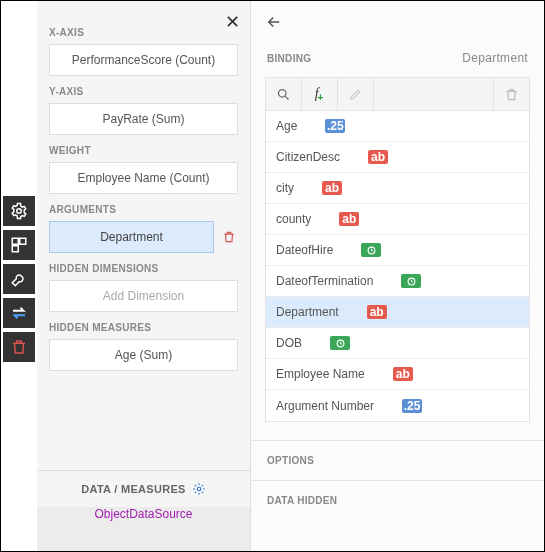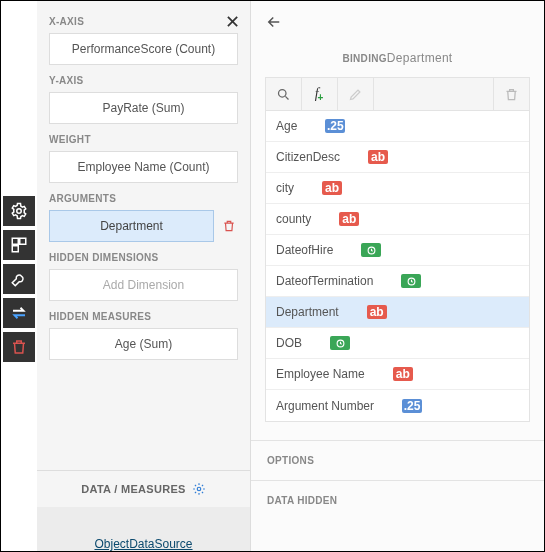--- a/index.html
+++ b/index.html
@@ -6,36 +6,36 @@
   body { font-family: "Segoe UI", Tahoma, sans-serif; font-size: 12px; color: #333; background: #fff; }
   .canvas { width: 545px; height: 552px; border: 1px solid #000; background: #fff; position: relative; overflow: hidden; display: flex; }
   .railbar { width: 36px; background: #fff; display: flex; flex-direction: column; align-items: center; padding-top: 195px; gap: 4px; }
   .railbar .ritem { width: 32px; height: 30px; display: flex; align-items: center; justify-content: center; color: #fff; background: #333; cursor: pointer; }
   .railbar .ritem.trash { color: #d9534f; background: #333; }
   .railbar svg { width: 18px; height: 18px; }
   .left-pane { width: 214px; background: #f5f5f5; border-right: 1px solid #ddd; display: flex; flex-direction: column; position: relative; }
   .close-x { position: absolute; top: 10px; right: 10px; font-size: 18px; color: #333; cursor: pointer; }
   .lp-body { padding: 14px 12px 0 12px; overflow: hidden; flex: 1; }
   .sec-label { font-size: 10px; font-weight: 600; color: #888; letter-spacing: .3px; margin: 10px 0 6px; text-transform: uppercase; }
-  .sec-label:first-child { margin-top: 1px; }
+  .sec-label:first-child { margin-top: 12px; }
   .slot { background: #fff; border: 1px solid #ddd; height: 32px; display: flex; align-items: center; justify-content: center; color: #555; font-size: 12px; cursor: pointer; margin-bottom: 6px; text-align: right; }
   .slot.dim { color: #aaa; }
   .slot.selected { background: #dcebfb; border-color: #a9c8e8; color: #444; }
   .slot-row { display: flex; align-items: center; gap: 6px; }
   .slot-row .slot { flex: 1; margin-bottom: 0; }
   .slot-row .mini { width: 18px; display:flex; align-items:center; justify-content:center; color:#d9534f; cursor:pointer; }
   .lp-footer { border-top: 1px solid #ddd; }
   .lp-footer .row1 { height: 36px; display:flex; align-items:center; justify-content:center; gap:6px; font-size:11px; font-weight:600; color:#666; letter-spacing:.3px; }
   .lp-footer .row1 svg { width:14px; height:14px; color:#2e7cd6; }
-  .lp-footer .row2 { height: 44px; background:#ececec; display:flex; align-items:flex-end; justify-content:center; color:#0c4a6e; font-size:12px;text-decoration:underline; }
+  .lp-footer .row2 { height: 44px; background:#ececec; display:flex; align-items:flex-start; justify-content:center; color:#a21caf; font-size:12px; }
   .right-pane { flex: 1; display:flex; flex-direction:column; background:#fbfbfb; }
   .rp-head { height: 44px; display:flex; align-items:center; padding:0 14px; }
   .rp-head .back { color:#555; cursor:pointer; }
   .rp-head svg { width:18px; height:18px; }
-  .rp-title { display:flex; align-items:center; justify-content:center; padding:6px 16px 12px; font-size:10px; font-weight:600; color:#888; letter-spacing:.3px; }
+  .rp-title { display:flex; align-items:center; justify-content:space-between; padding:6px 16px 12px; font-size:10px; font-weight:600; color:#888; letter-spacing:.3px; }
   .rp-title .curr { color:#888; font-weight:400; text-transform:none; font-size:12px; }
   .tools { margin:0 14px; border:1px solid #e3e3e3; background:#f5f5f5; height:34px; display:flex; align-items:center; }
   .tool { width:36px; height:100%; display:flex; align-items:center; justify-content:center; border-right:1px solid #e3e3e3; color:#666; cursor:pointer; }
   .tool svg { width:15px; height:15px; }
   .tool.fx { color:#333; position:relative; }
   .tool.fx .plus { color:#2a9d3e; font-weight:700; font-size:10px; position:relative; top:3px; left:-1px; }
   .tool.disabled { color:#ccc; cursor:default; }
   .tool-spacer { flex:1; }
   .tool.trash { border-right:none; border-left:1px solid #e3e3e3; color:#bbb; }
   .fieldlist { margin:0 14px; border:1px solid #e3e3e3; border-top:none; background:#fff; }

